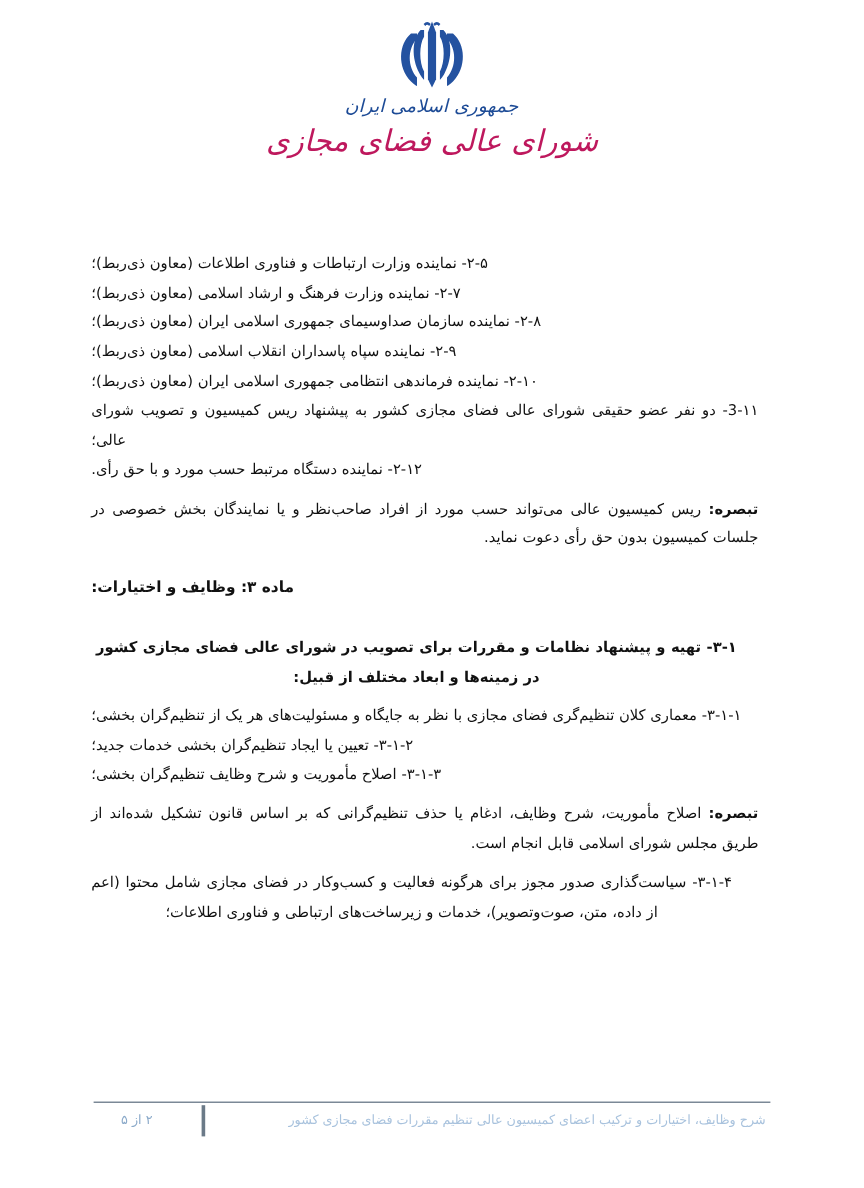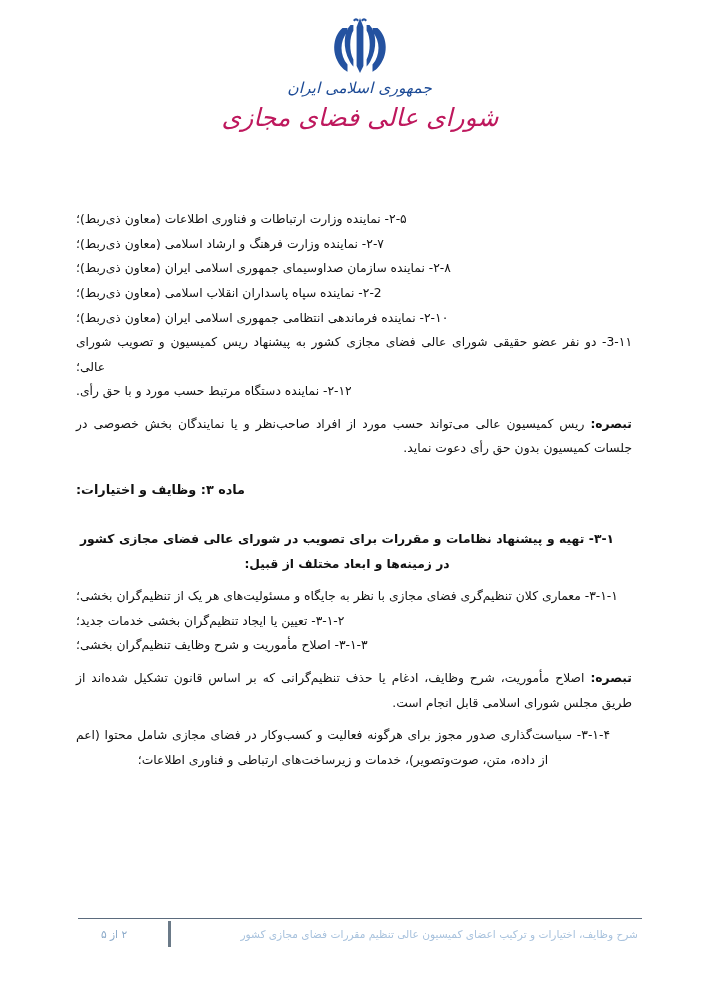--- a/index.html
+++ b/index.html
@@ -200,21 +200,21 @@
   <div class="row left">
     <span class="line">۲-۵- نماینده وزارت ارتباطات و فناوری اطلاعات (معاون ذی‌ربط)؛</span>
   </div>
   <div class="row left">
     <span class="line">۲-۷- نماینده وزارت فرهنگ و ارشاد اسلامی (معاون ذی‌ربط)؛</span>
   </div>
   <div class="row left">
     <span class="line">۲-۸- نماینده سازمان صداوسیمای جمهوری اسلامی ایران (معاون ذی‌ربط)؛</span>
   </div>
   <div class="row left">
-    <span class="line">۲-2- نماینده سپاه پاسداران انقلاب اسلامی (معاون ذی‌ربط)؛</span>
+    <span class="line">۲-۹- نماینده سپاه پاسداران انقلاب اسلامی (معاون ذی‌ربط)؛</span>
   </div>
   <div class="row left">
     <span class="line">۲-۱۰- نماینده فرماندهی انتظامی جمهوری اسلامی ایران (معاون ذی‌ربط)؛</span>
   </div>
 
   <div class="para last-left">3-۱۱- دو نفر عضو حقیقی شورای عالی فضای مجازی کشور به پیشنهاد ریس کمیسیون و تصویب شورای عالی؛</div>
 
   <div class="row left">
     <span class="line">۲-۱۲- نماینده دستگاه مرتبط حسب مورد و با حق رأی.</span>
   </div>

